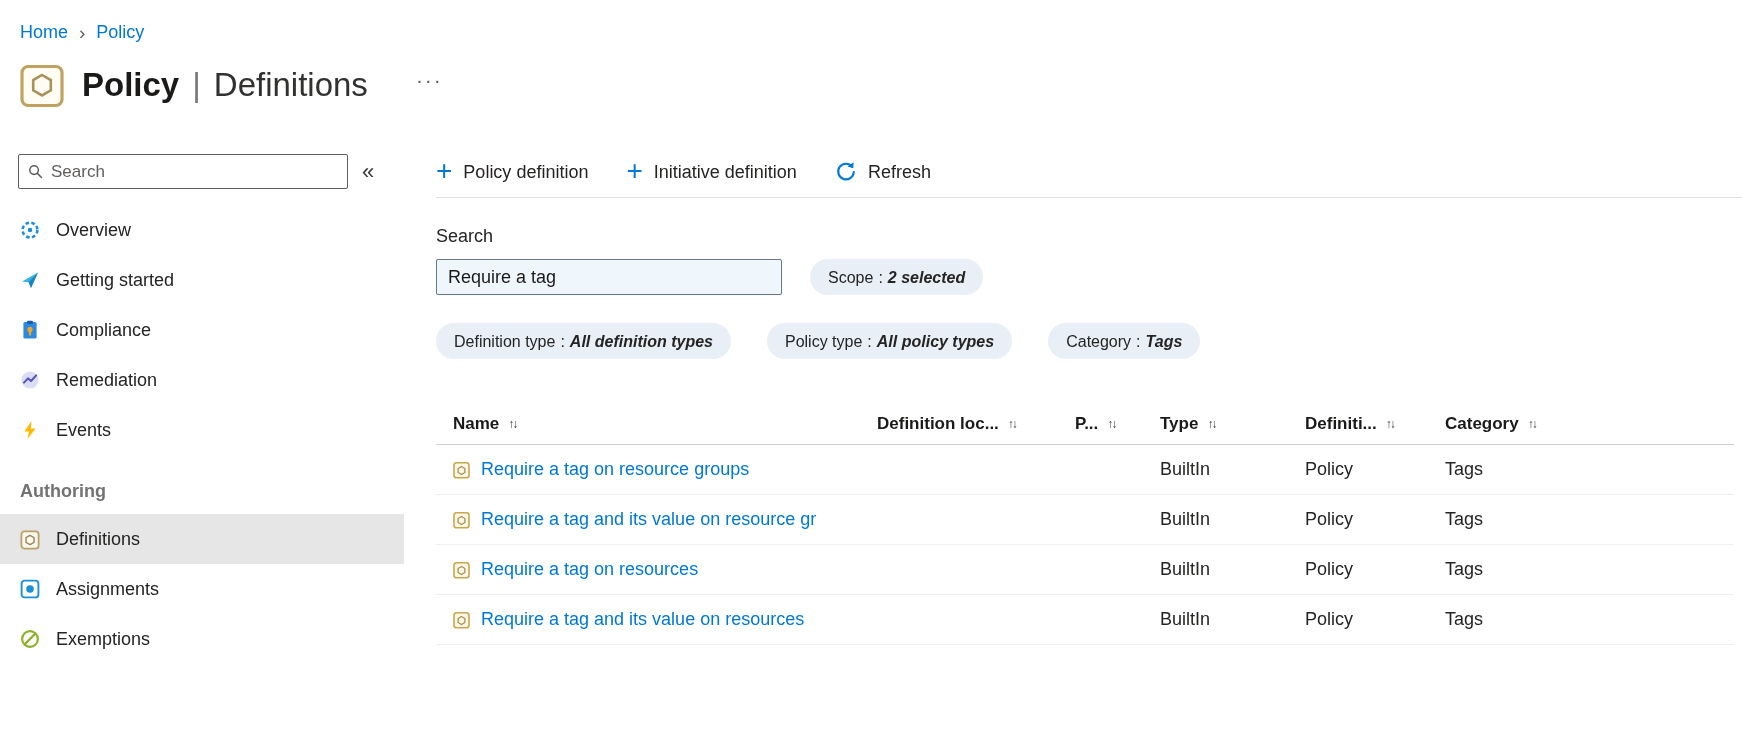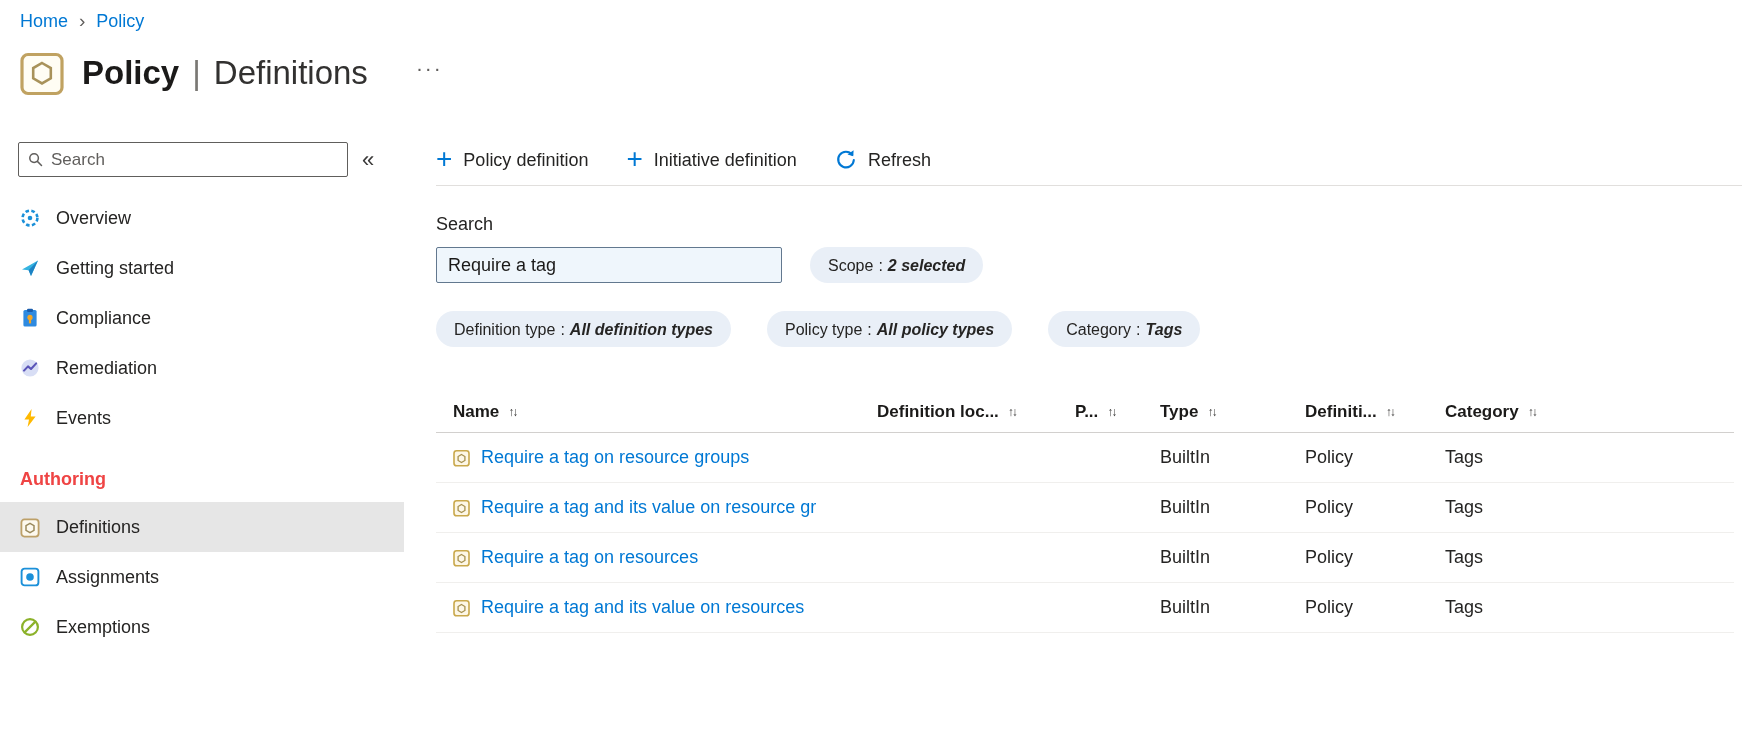--- a/index.html
+++ b/index.html
@@ -1,21 +1,21 @@
 <!DOCTYPE html>
 <html style="--accent: #0078d4; --link: #0078d4; --text: #252423; --pill-bg: #e9eff7; --input-bg: #eff6fc; --selected-bg: #e6e6e6; --divider: #e1dfdd;"><head>
 <meta charset="utf-8">
 <style>
   * { margin:0; padding:0; box-sizing:border-box; }
   html,body { width:1742px; height:743px; background:#fff; overflow:hidden;
     font-family:"Liberation Sans", sans-serif; color:var(--text,#252423); }
   a { text-decoration:none; cursor:pointer; }
 
   
-  .breadcrumb { padding:10px 0 0 20px; font-size:18px; display:flex; align-items:center; }
+  .breadcrumb { padding:10px 0 0 20px; font-size:18px; display:flex; align-items:flex-start;margin-top:12px; }
   .breadcrumb a { color:var(--link,#0078d4); }
   .crumb-sep { color:#605e5c; margin:0 11px; font-size:19px; }
 
   
   .title-row { display:flex; align-items:center; margin:18px 0 0 20px; }
   .title-icon { margin-right:18px; display:flex; }
   .page-title { font-size:33px; font-weight:700; color:#1b1a19; display:flex; align-items:center; }
   .t-pipe { font-weight:400; color:#7a7874; margin:0 13px; }
   .t-sec { font-weight:400; color:#323130; }
   .more-btn { color:#605e5c; font-size:21px; margin-left:48px; letter-spacing:2px; cursor:pointer; margin-top:-10px; }
@@ -29,21 +29,21 @@
   .search-row { display:flex; align-items:center; padding-left:18px; }
   .searchbox { width:330px; height:35px; border:1px solid #605e5c; border-radius:2px;
     display:flex; align-items:center; padding:0 9px; gap:8px; background:#fff; }
   .searchbox input { border:none; outline:none; flex:1; font-size:17px; font-family:inherit; color:#252423; min-width:0; }
   .searchbox input::placeholder { color:#605e5c; }
   .collapse-btn { margin-left:14px; font-size:22px; color:#3b3a39; cursor:pointer; }
   .menu { margin-top:16px; }
   .menu-item { height:50px; display:flex; align-items:center; padding-left:20px; gap:16px; font-size:18px; cursor:pointer; }
   .menu-item.selected { background:var(--selected-bg,#e6e6e6); }
   .menu-item .ic { width:20px; flex:none; display:flex; }
-  .section-label { font-weight:700; font-size:18px; color:#ef4444; padding:26px 0 12px 20px; }
+  .section-label { font-weight:700; font-size:18px; color:#737373; padding:26px 0 12px 20px; }
 
   
   .toolbar { display:flex; align-items:center; gap:38px; height:36px; }
   .tb-btn { display:flex; align-items:center; gap:11px; font-size:18px; color:#252423; cursor:pointer; }
   .plus { color:var(--accent,#0078d4); font-size:28px; font-weight:400; line-height:18px; margin-top:-3px; }
   .hr { border-bottom:1px solid var(--divider,#e1dfdd); margin-top:7px; }
 
   
   .search-label { margin-top:28px; font-size:18px; }
   .filter-row1 { margin-top:12px; display:flex; align-items:center; gap:28px; }

